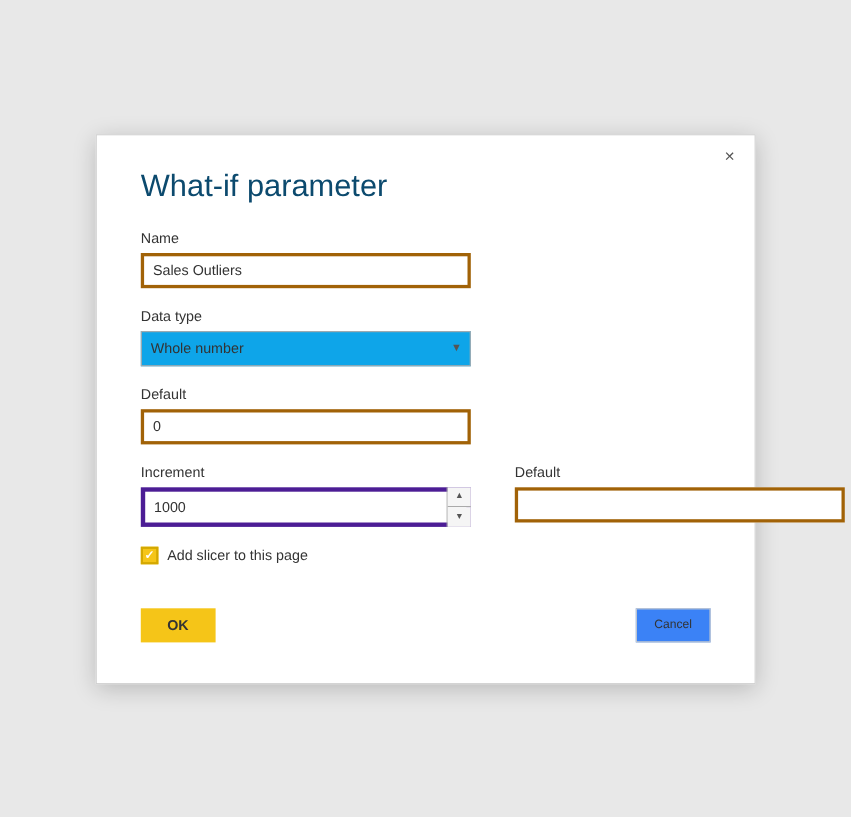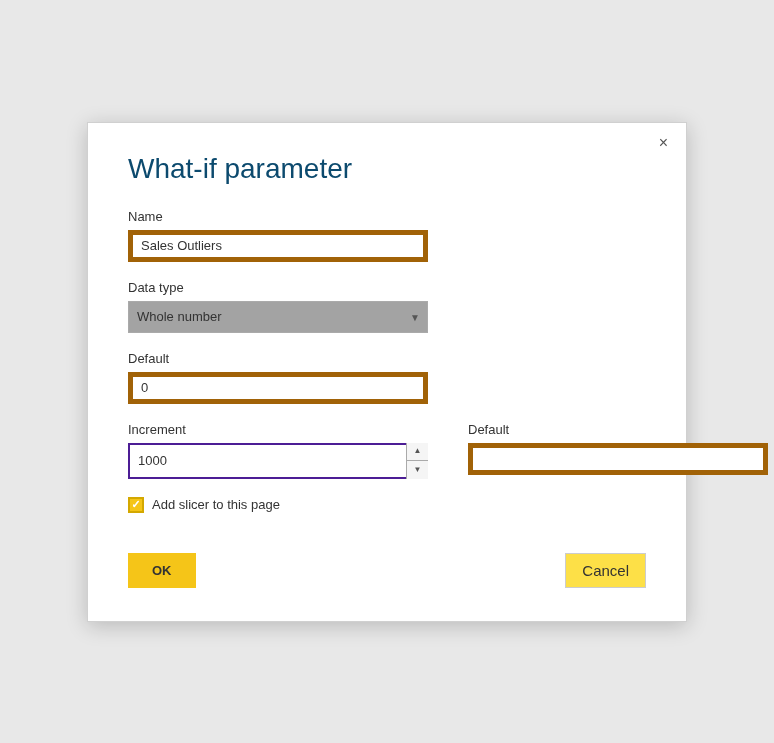--- a/index.html
+++ b/index.html
@@ -63,42 +63,42 @@
       display: block;
     }
 
     .field-group {
       margin-bottom: 18px;
     }
 
     .text-input {
       width: 300px;
       height: 32px;
-      border: 5px solid #a16207;
+      border: 3px solid #a16207;
       padding: 4px 8px;
       font-size: 13px;
       color: #333;
       outline: none;
     }
 
     .select-wrapper {
       position: relative;
       width: 300px;
     }
 
     .select-input {
       width: 300px;
       height: 32px;
       border: 1px solid #aaa;
       padding: 4px 8px;
       font-size: 13px;
       color: #333;
       appearance: none;
       -webkit-appearance: none;
-      background: #a3a3a3;
+      background: #0ea5e9;
       cursor: pointer;
       outline: none;
     }
 
     .select-arrow {
       position: absolute;
       right: 8px;
       top: 50%;
       transform: translateY(-50%);
       pointer-events: none;
@@ -116,21 +116,21 @@
     }
 
     .spinner-input-wrapper {
       position: relative;
       width: 300px;
     }
 
     .spinner-input {
       width: 300px;
       height: 36px;
-      border: 2px solid #4c1d95;
+      border: 4px solid #4c1d95;
       padding: 4px 28px 4px 8px;
       font-size: 13px;
       color: #333;
       outline: none;
     }
 
     .spinner-buttons {
       position: absolute;
       right: 0;
       top: 0;
@@ -200,24 +200,24 @@
       border: none;
       padding: 8px 24px;
       font-size: 13px;
       font-weight: 600;
       color: #333;
       cursor: pointer;
       min-width: 60px;
     }
 
     .btn-cancel {
-      background: #fde047;
+      background: #3b82f6;
       border: 1px solid #ccc;
       padding: 8px 16px;
-      font-size: 15px;
+      font-size: 11px;
       color: #333;
       cursor: pointer;
       min-width: 60px;
     }
 
     .col-left-wrapper {
       position: relative;
     }
   </style>
 </head>

